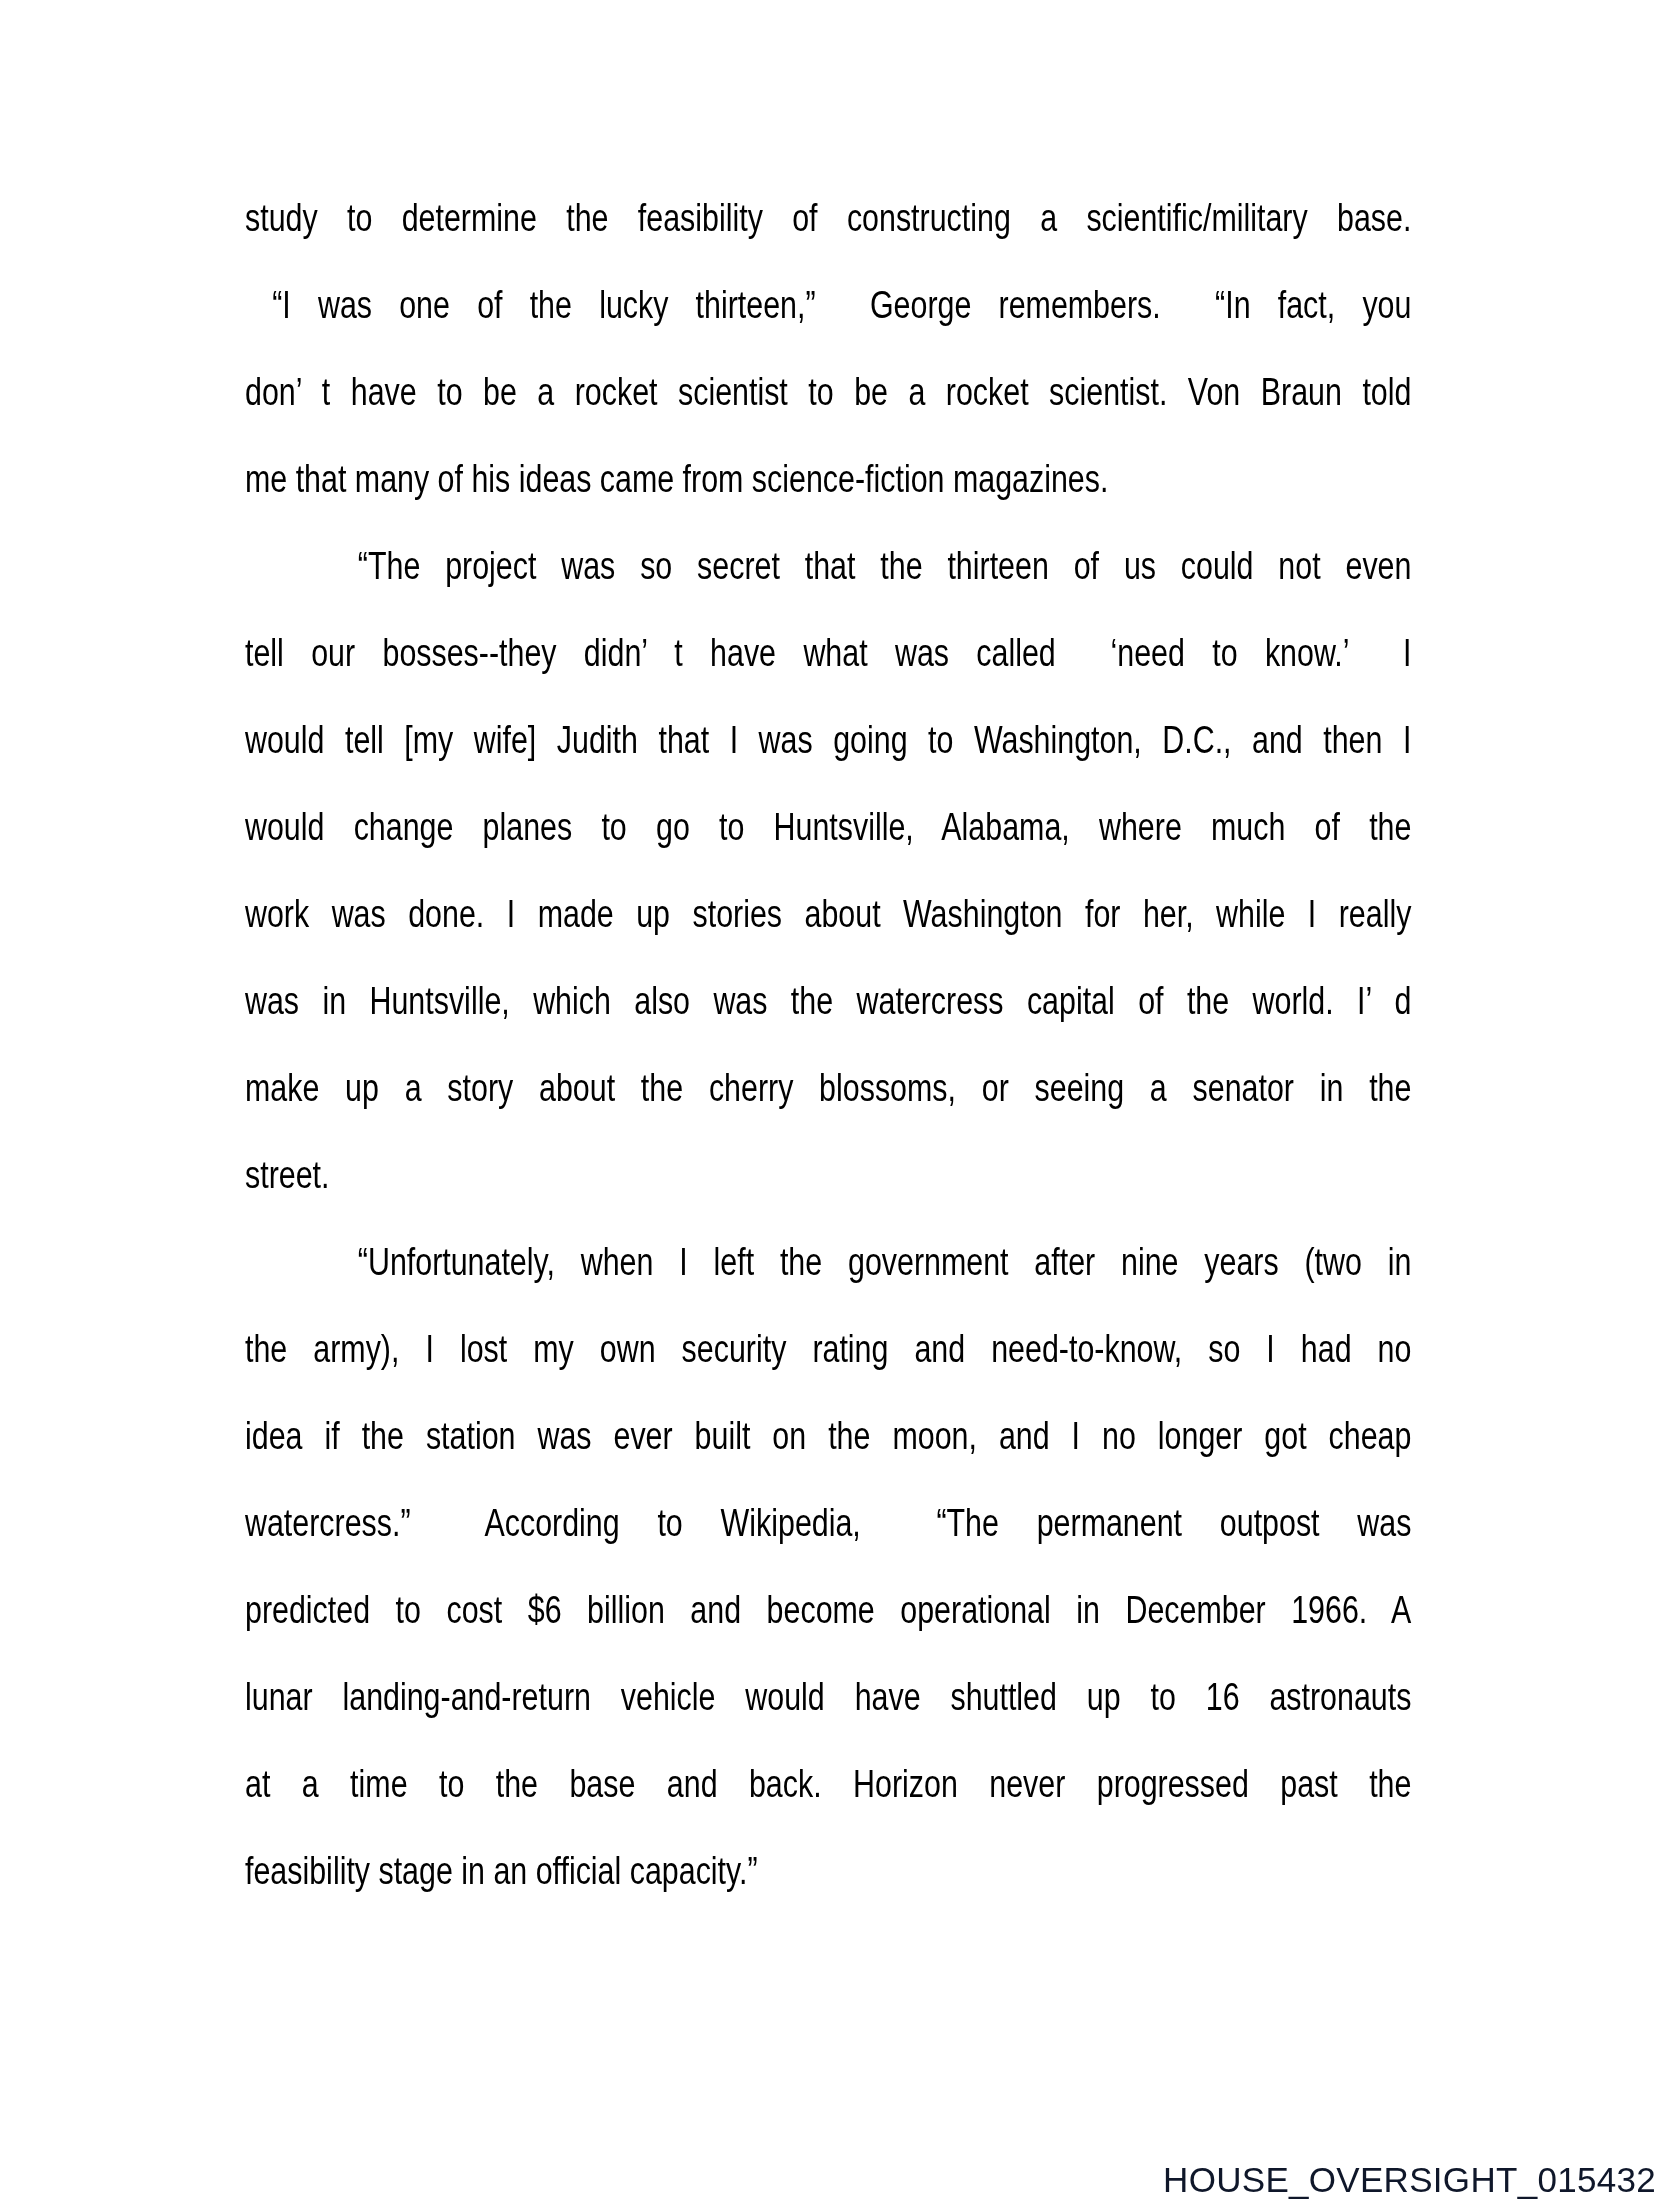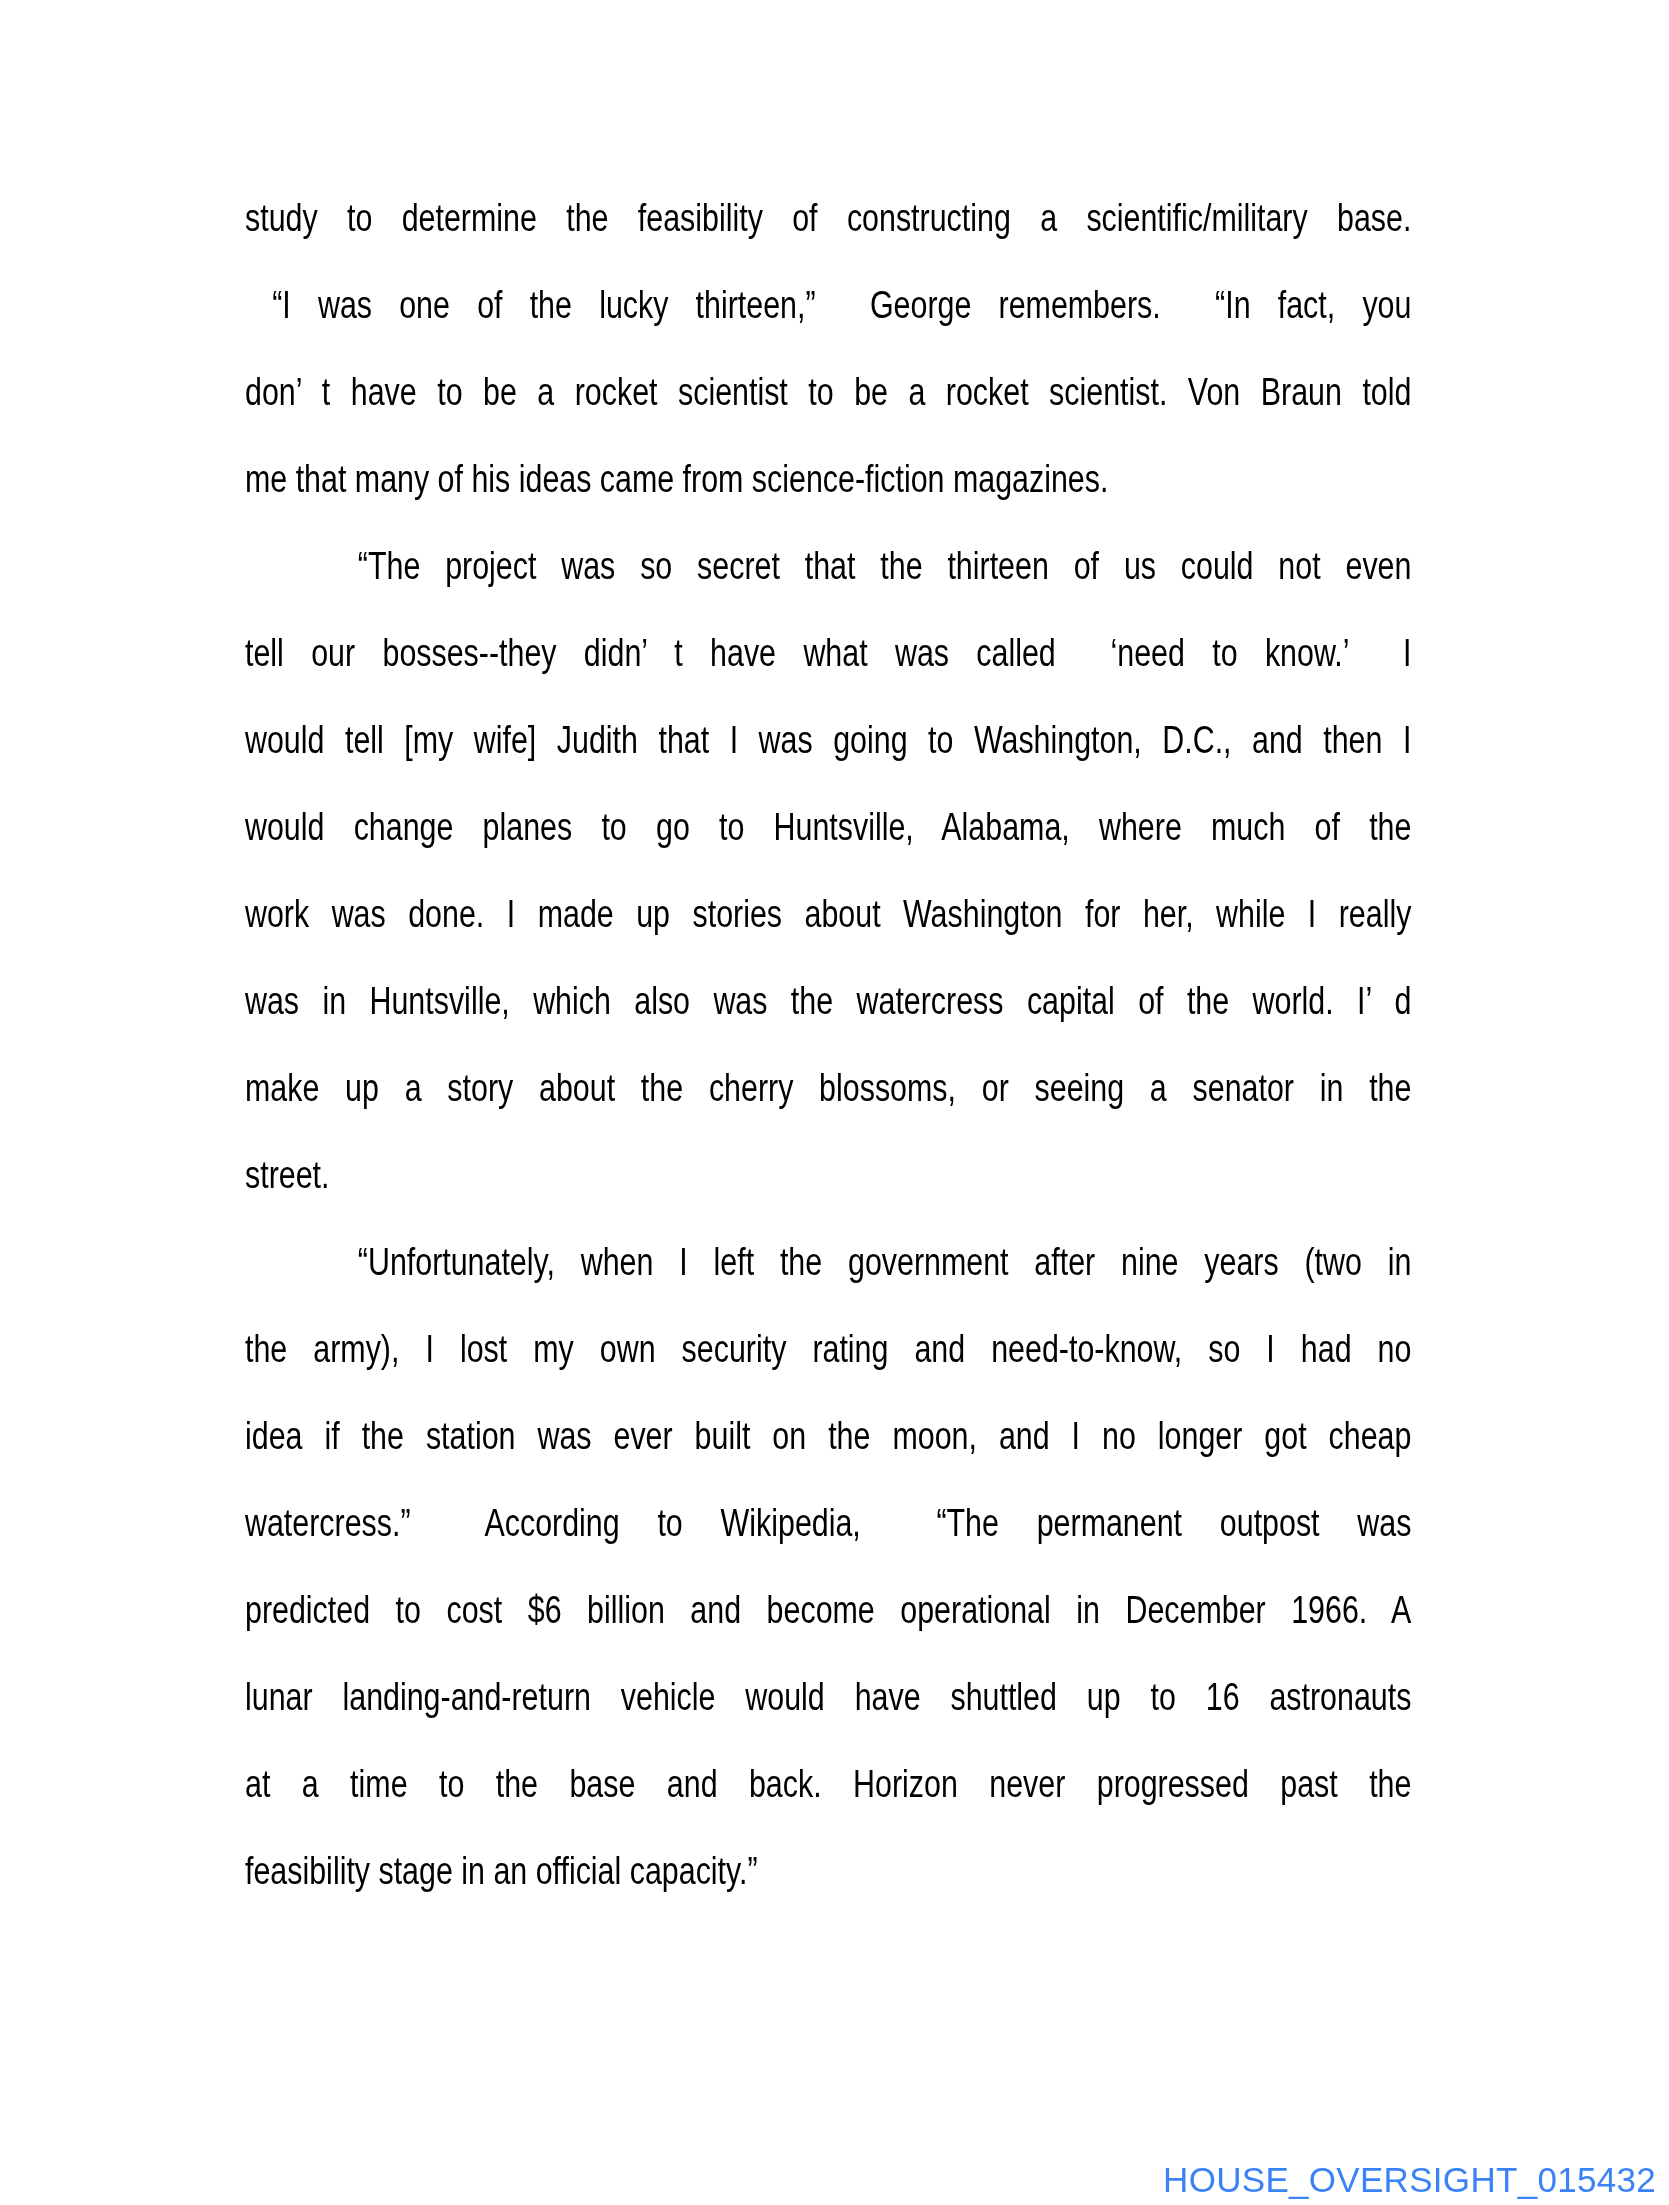--- a/index.html
+++ b/index.html
@@ -43,21 +43,21 @@
   }
   .line.indent {
     text-indent: 141px;          
   }
   .footer {
     position: absolute;
     right: 13px;
     bottom: 5.2px;
     font-size: 35px;
     letter-spacing: 0.3px;
-    color: #3b82f6;
+    color: #0f172a;
     font-family: "Liberation Sans", sans-serif;
   }
 </style>
 </head>
 <body>
 
 <div class="page">
   <div class="text-block">
     <div class="line justify">study to determine the feasibility of constructing a scientific/military base.</div>
     <div class="line justify"> “I was one of the lucky thirteen,”  George remembers.  “In fact, you</div>

